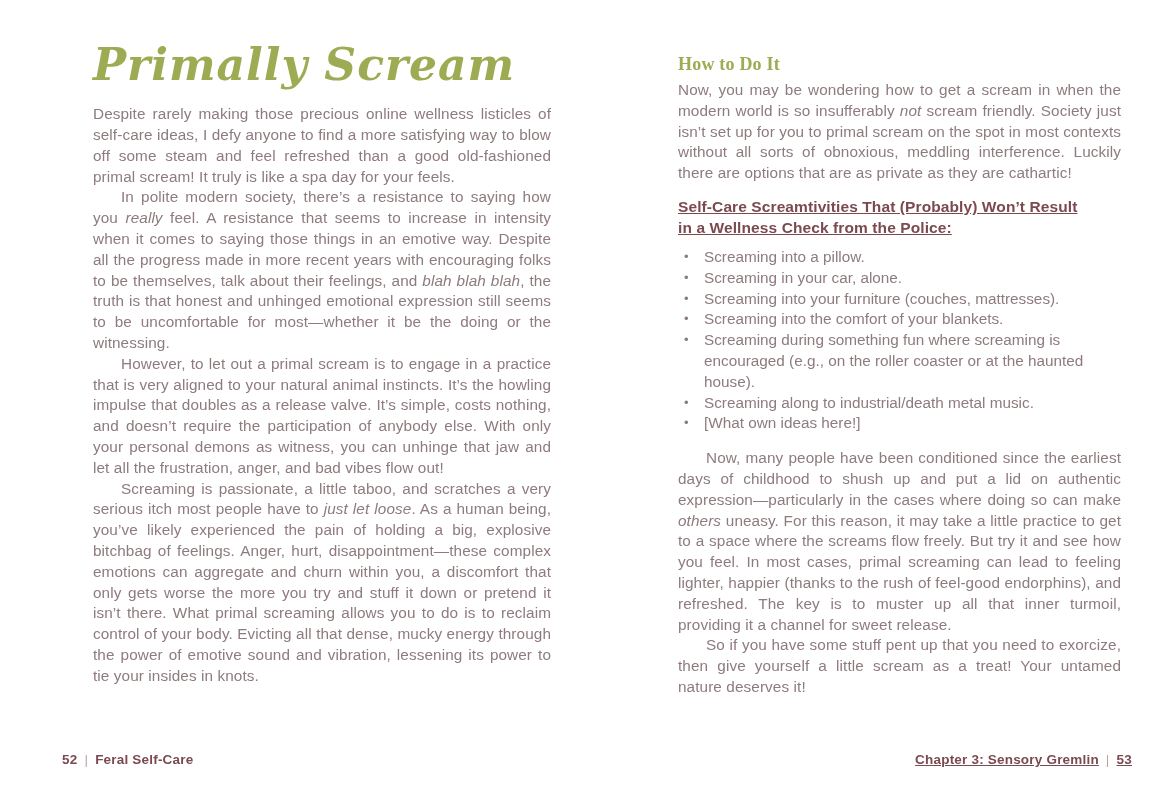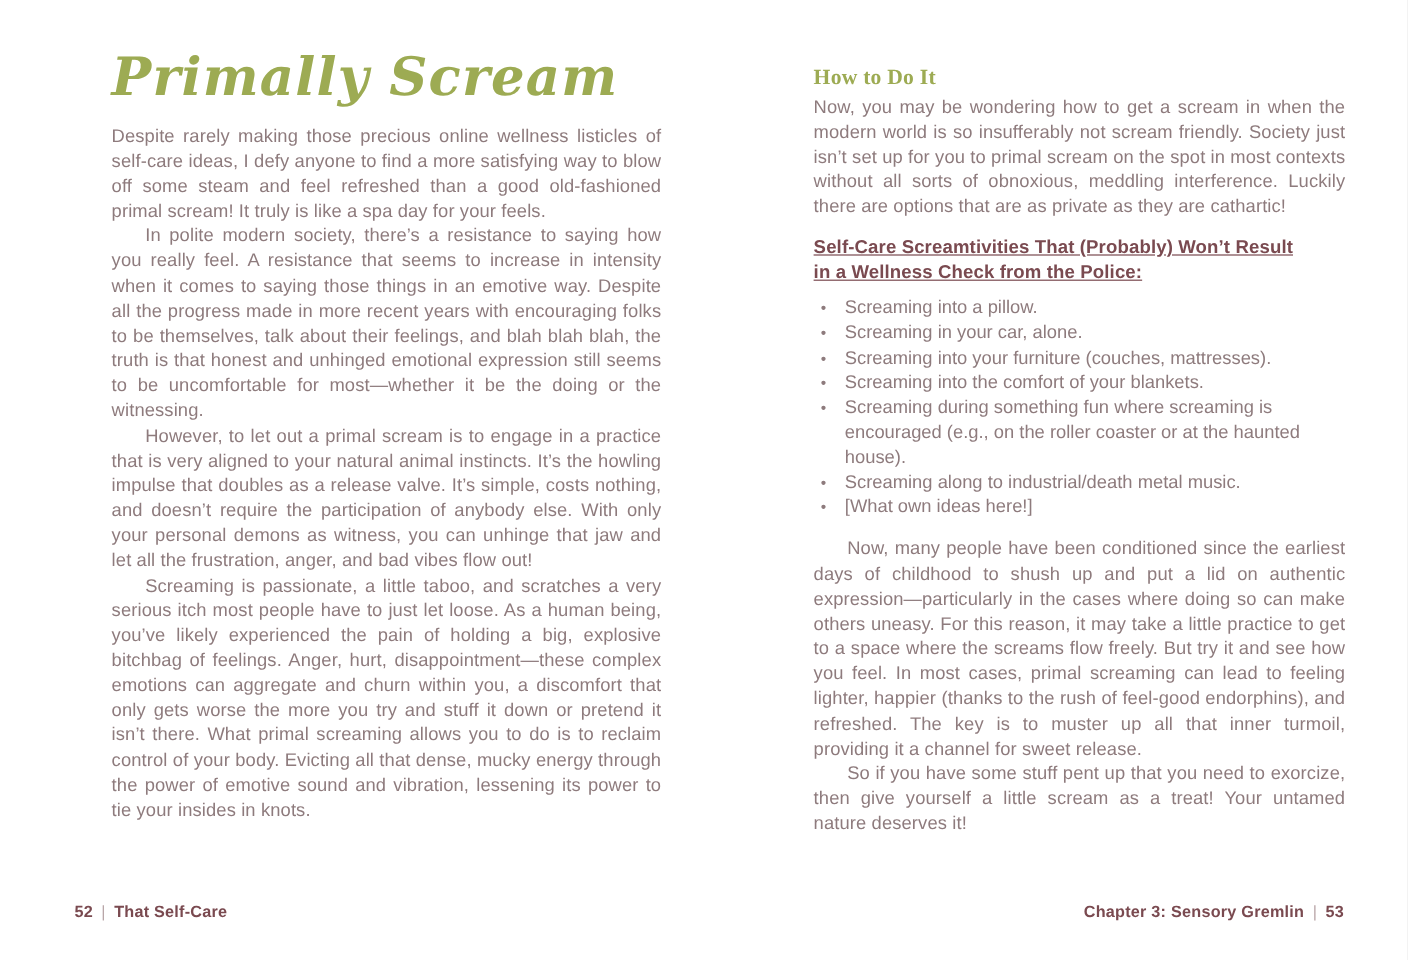--- a/index.html
+++ b/index.html
@@ -30,21 +30,21 @@
     letter-spacing:1px;
   }
   .body-text p{
     margin:0;
     font-size:15.3px;
     line-height:20.8px;
     text-align:justify;
     letter-spacing:0.1px;
   }
   .body-text p.ind{text-indent:28px;}
-  .em{}
+  .em{font-style:italic;}
   .chapter-heading{
     font-size:18px;font-weight:bold;
     color:var(--accent-green);
     margin:0 0 5px 0;
     letter-spacing:0.2px;
     font-family:Liberation Serif, serif;
   }
   .section-subheading{
     font-size:15.5px;font-weight:bold;
     color:var(--maroon);
@@ -61,21 +61,21 @@
   ul.scream-list li{display:flex;align-items:flex-start;padding-left:6px;}
   ul.scream-list .bullet{flex:0 0 20px;font-size:13px;}
   ul.scream-list .li-text{flex:1;text-align:left;}
   .footer{
     position:absolute;bottom:33px;
     font-size:13.5px;font-weight:bold;
     color:var(--maroon);
     letter-spacing:0.2px;
   }
   .footer.left{left:62px;}
-  .footer.right{right:53px;text-align:center;}
+  .footer.right{right:41px;text-align:center;text-decoration:underline;}
   .footer .divider{
     color:var(--divider);font-weight:normal;
     margin:0 7px;
   }
 </style>
 </head>
 <body>
 
 <div class="spread">
 
@@ -122,19 +122,19 @@
       <li>
           <span class="bullet">•</span>
           <span class="li-text">[What own ideas here!]</span>
         </li>
     </ul>
     <p class="ind"><span>Now, many people have been conditioned since the earliest days of childhood to shush up and put a lid on authentic expression—particularly in the cases where doing so can make </span><span class="em">others</span><span> uneasy. For this reason, it may take a little practice to get to a space where the screams flow freely. But try it and see how you feel. In most cases, primal screaming can lead to feeling lighter, happier (thanks to the rush of feel-good endorphins), and refreshed. The key is to muster up all that inner turmoil, providing it a channel for sweet release.</span></p>
     <p class="ind"><span>So if you have some stuff pent up that you need to exorcize, then give yourself a little scream as a treat! Your untamed nature deserves it!</span></p>
   </div>
 
   <div class="footer left">
-    <span>52</span><span class="divider">|</span><span>That Self-Care</span>
+    <span>52</span><span class="divider">|</span><span>Feral Self-Care</span>
   </div>
   <div class="footer right">
     <span>Chapter 3: Sensory Gremlin</span><span class="divider">|</span><span>53</span>
   </div>
 
 </div>
 
 </body></html>

